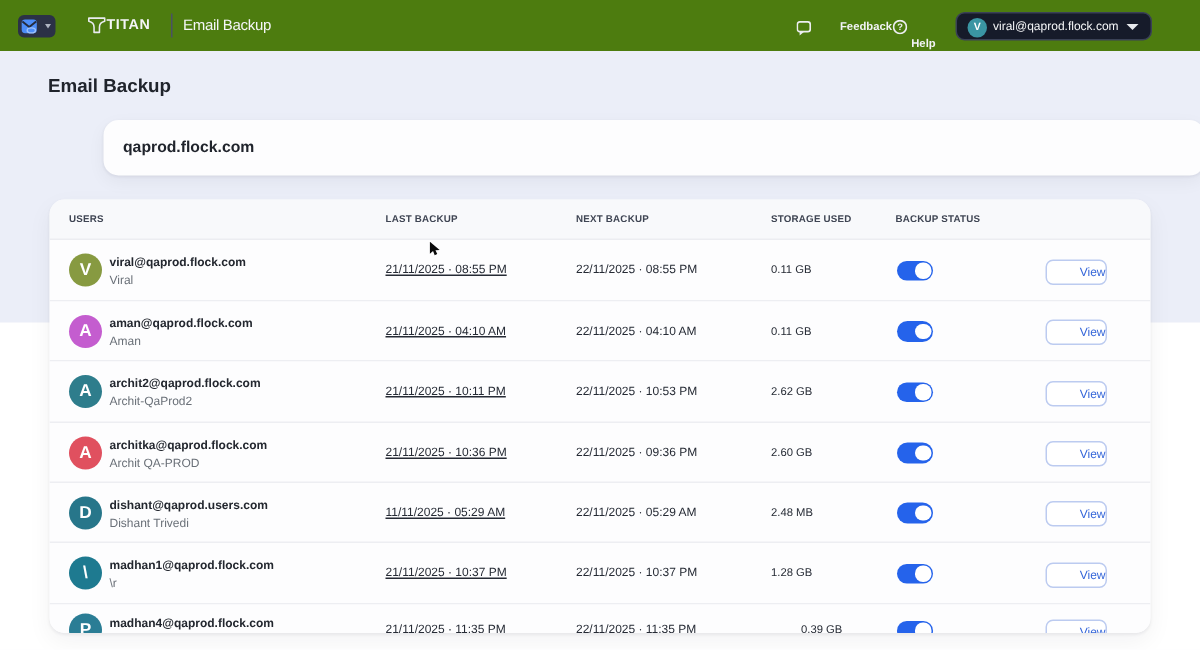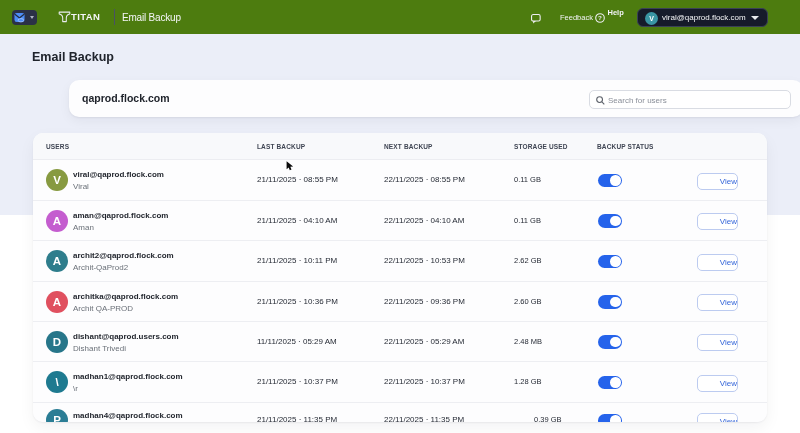--- a/index.html
+++ b/index.html
@@ -10,23 +10,23 @@
 
 .nav { position:absolute; left:0; top:0; width:800px; height:34px; background:#4d7c0f; z-index:10; }
 .switcher { position:absolute; left:12px; top:9.5px; width:24.5px; height:15.5px; background:#2B3146; border-radius:4px; }
 .sw-ic { position:absolute; left:2px; top:2px; width:11px; height:11px; }
 .sw-car { position:absolute; right:3px; top:6px; width:0; height:0; border-left:2.5px solid transparent; border-right:2.5px solid transparent; border-top:3px solid #AEB4C2; }
 .tglyph { position:absolute; left:58px; top:11px; }
 .tname { position:absolute; left:71px; top:12px; font-size:9.5px; font-weight:700; letter-spacing:.4px; color:#F4F5F7; line-height:10px; }
 .navdiv { position:absolute; left:114px; top:9px; width:1px; height:16px; background:#4A5164; }
 .navtitle { position:absolute; left:122px; top:11.5px; font-size:10px; font-weight:500; letter-spacing:-.2px; color:#F5F6F8; line-height:11px; }
 .fb-ic { position:absolute; left:530.5px; top:13.5px; }
-.fb-tx { position:absolute; left:560px; top:13.5px; font-size:7.5px; font-weight:400; color:#F2F3F6; line-height:8px; }
+.fb-tx { position:absolute; left:560px; top:13.5px; font-size:7.5px; font-weight:700; color:#F2F3F6; line-height:8px; }
 .hp-ic { position:absolute; left:594.5px; top:13px; }
-.hp-tx { position:absolute; left:607.5px; top:9px; font-size:7.5px; font-weight:700; color:#F2F3F6; line-height:8px; }
+.hp-tx { position:absolute; left:607.5px; top:25px; font-size:7.5px; font-weight:700; color:#F2F3F6; line-height:8px; }
 .pill { position:absolute; left:637px; top:8px; width:131px; height:19px; background:#161B2A; border:1px solid #3A4156; border-radius:6px; }
 .pill .av { position:absolute; left:7px; top:2.5px; width:13px; height:13px; border-radius:50%; background:#3A95A3; color:#fff; font-size:7px; font-weight:700; text-align:center; line-height:13px; }
 .pill .em { position:absolute; left:24px; top:5px; font-size:8px; font-weight:400; color:#F5F6F8; line-height:8px; }
 .pill .car { position:absolute; right:8px; top:7px; width:0; height:0; border-left:4px solid transparent; border-right:4px solid transparent; border-top:4.5px solid #E8EAEE; }
 
 
 h1 { position:absolute; left:32px; top:50.5px; font-size:12.5px; font-weight:700; color:#20242C; line-height:13px; }
 
 
 .card1 { position:absolute; left:33px; top:80px; width:734px; height:37px; background:#FDFDFE; border-radius:10px; box-shadow:0 1px 2px rgba(16,24,40,.06), 0 4px 12px rgba(16,24,40,.05);margin-left:36px; }
@@ -35,21 +35,21 @@
 .search svg { position:absolute; left:6px; top:4.5px; }
 .search .ph { position:absolute; left:18px; top:5.5px; font-size:8px; color:#8A8F99; line-height:8px; }
 
 .card2 { position:absolute; left:33px; top:133px; width:734px; height:288.5px; background:#FDFDFE; border-radius:10px; box-shadow:0 1px 2px rgba(16,24,40,.06), 0 6px 16px rgba(16,24,40,.05); overflow:hidden; }
 .thead { position:relative; height:27.4px; background:#F8F9FB; border-bottom:1px solid #ECEDF1; }
 .thead span { position:absolute; top:10px; font-size:6.5px; font-weight:700; letter-spacing:.15px; color:#3F4553; line-height:7px; }
 .row { position:relative; height:40.4px; border-bottom:1px solid #EDEEF2; background:#FDFDFE; }
 .avatar { position:absolute; left:13px; top:9px; width:22px; height:22px; border-radius:50%; color:#fff; font-size:11.5px; font-weight:700; text-align:center; line-height:22px; }
 .uemail { position:absolute; left:40px; top:10px; font-size:8px; font-weight:700; color:#23272F; line-height:9px; }
 .uname { position:absolute; left:40px; top:22px; font-size:8px; font-weight:400; color:#6A7078; line-height:9px; }
-.dt1 { position:absolute; left:224px; top:16px; font-size:8px; font-weight:400; color:#262B35; line-height:8px; }
+.dt1 { position:absolute; left:224px; top:16px; font-size:8px; font-weight:400; color:#262B35; line-height:8px;text-decoration:underline; }
 .dt2 { position:absolute; left:351px; top:16px; font-size:8px; font-weight:400; color:#262B35; line-height:8px; }
 .stg { position:absolute; left:481px; top:16px; font-size:7.5px; font-weight:400; color:#262B35; line-height:8px; }
 .tgl { position:absolute; left:565px; top:13.5px; width:24px; height:13.5px; background:#2563EB; border-radius:7px; }
 .tgl::after { content:""; position:absolute; right:1.5px; top:1.5px; width:10.5px; height:10.5px; border-radius:50%; background:#fff; }
 .vbtn { position:absolute; left:664px; top:12.5px; width:41px; height:17px; background:#fff; border:1px solid #BCCBF0; border-radius:5px; font-size:8px; font-weight:400; color:#3566D9; text-align:right; line-height:15px; }
 .row:last-child .avatar { top:6.5px; }
 .row:last-child .uemail { top:8px; }
 .row:last-child .uname { top:20px; }
 .row:last-child .dt1, .row:last-child .dt2 { top:13.5px; }
 .row:last-child .stg { top:13.5px;padding-left:20px; }
@@ -90,27 +90,20 @@
     <div class="av">V</div>
     <div class="em">viral@qaprod.flock.com</div>
     <div class="car"></div>
   </div>
 </div>
 
 <h1>Email Backup</h1>
 
 <div class="card1">
   <div class="dom">qaprod.flock.com</div>
-  <div class="search">
-    <svg width="9" height="9" viewBox="0 0 9 9">
-        <circle cx="3.6" cy="3.6" r="2.9" fill="none" stroke="#5B6069" stroke-width="1.1"></circle>
-        <line x1="5.9" y1="5.9" x2="8.3" y2="8.3" stroke="#5B6069" stroke-width="1.1"></line>
-      </svg>
-    <div class="ph">Search for users</div>
-  </div>
 </div>
 
 <div class="card2">
   <div class="thead">
     <span style="left:13px">USERS</span>
     <span style="left:224px">LAST BACKUP</span>
     <span style="left:351px">NEXT BACKUP</span>
     <span style="left:481px">STORAGE USED</span>
     <span style="left:564px">BACKUP STATUS</span>
   </div>

